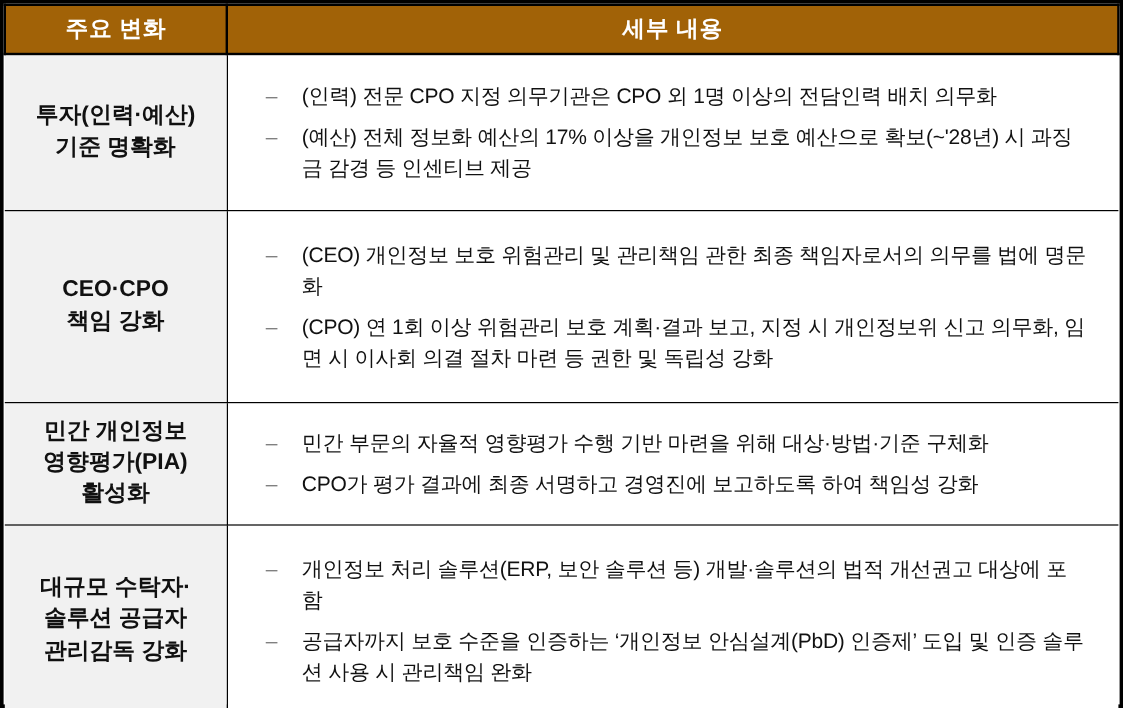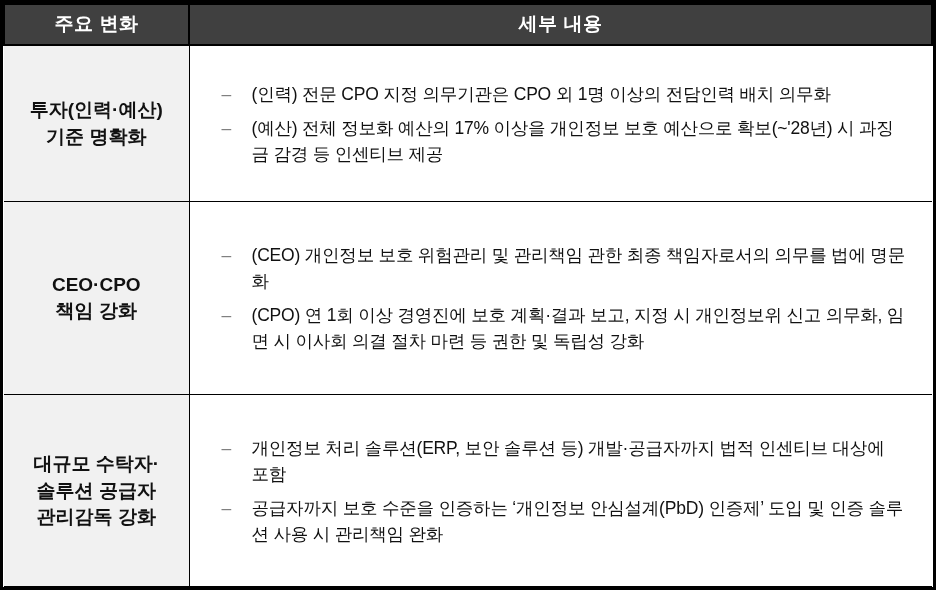--- a/index.html
+++ b/index.html
@@ -19,21 +19,21 @@
     width: 100%;
     height: 100%;
     border-collapse: collapse;
     table-layout: fixed;
   }
   col.col-label  { width: 185px; }
   col.col-detail { width: auto; }
 
   
   thead th {
-    background: #404040;
+    background: #a16207;
     color: #ffffff;
     font-size: 19px;
     font-weight: 700;
     text-align: center;
     vertical-align: middle;
     height: 33px;
     padding: 2px 0 4px 0;
     border: 2px solid #000000;
     letter-spacing: 0.5px;
   }
@@ -115,32 +115,47 @@
       <tr class="h-r2">
         <th class="row-label">CEO·CPO
 책임 강화</th>
         <td class="row-detail">
           <div class="bullet">
             <span class="dash">–</span>
             <span class="bullet-text">(CEO) 개인정보 보호 위험관리 및 관리책임 관한 최종 책임자로서의 의무를 법에 명문화</span>
           </div>
           <div class="bullet">
             <span class="dash">–</span>
-            <span class="bullet-text">(CPO) 연 1회 이상 경영진에 보호 계획·결과 보고, 지정 시 개인정보위 신고 의무화, 임면 시 이사회 의결 절차 마련 등 권한 및 독립성 강화</span>
+            <span class="bullet-text">(CPO) 연 1회 이상 위험관리 보호 계획·결과 보고, 지정 시 개인정보위 신고 의무화, 임면 시 이사회 의결 절차 마련 등 권한 및 독립성 강화</span>
+          </div>
+        </td>
+      </tr>
+      <tr class="h-r3">
+        <th class="row-label">민간 개인정보
+영향평가(PIA)
+활성화</th>
+        <td class="row-detail">
+          <div class="bullet">
+            <span class="dash">–</span>
+            <span class="bullet-text">민간 부문의 자율적 영향평가 수행 기반 마련을 위해 대상·방법·기준 구체화</span>
+          </div>
+          <div class="bullet">
+            <span class="dash">–</span>
+            <span class="bullet-text">CPO가 평가 결과에 최종 서명하고 경영진에 보고하도록 하여 책임성 강화</span>
           </div>
         </td>
       </tr>
       <tr class="h-r4">
         <th class="row-label">대규모 수탁자·
 솔루션 공급자
 관리감독 강화</th>
         <td class="row-detail">
           <div class="bullet">
             <span class="dash">–</span>
-            <span class="bullet-text">개인정보 처리 솔루션(ERP, 보안 솔루션 등) 개발·공급자까지 법적 인센티브 대상에 포함</span>
+            <span class="bullet-text">개인정보 처리 솔루션(ERP, 보안 솔루션 등) 개발·솔루션의 법적 개선권고 대상에 포함</span>
           </div>
           <div class="bullet">
             <span class="dash">–</span>
             <span class="bullet-text">공급자까지 보호 수준을 인증하는 ‘개인정보 안심설계(PbD) 인증제’ 도입 및 인증 솔루션 사용 시 관리책임 완화</span>
           </div>
         </td>
       </tr>
     </tbody>
   </table>
 </div>

